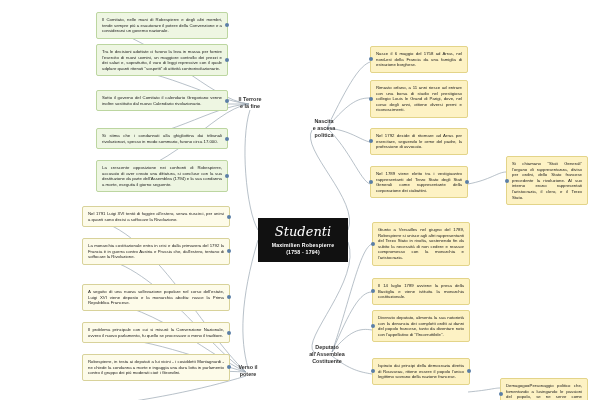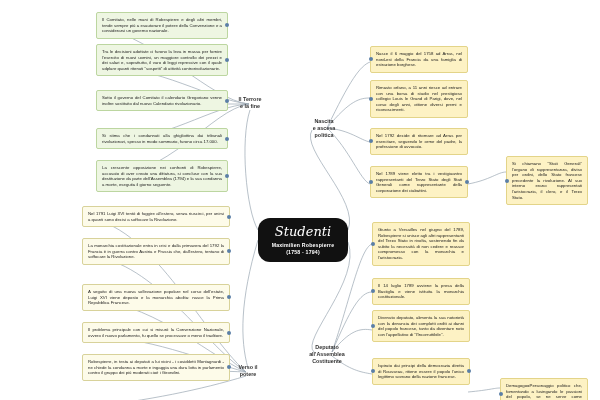--- a/index.html
+++ b/index.html
@@ -3,21 +3,21 @@
 <meta charset="utf-8">
 <style>
   html,body{margin:0;padding:0;}
   body{width:600px;height:400px;background:#ffffff;font-family:"Liberation Sans",sans-serif;overflow:hidden;position:relative;}
   .canvas{position:absolute;left:0;top:0;width:600px;height:400px;}
   svg.links{position:absolute;left:0;top:0;width:600px;height:400px;pointer-events:none;}
 
   .node{position:absolute;box-sizing:border-box;}
 
   .center{
-    background:#111111;color:#ffffff;border-radius:12px;
+    background:#111111;color:#ffffff;border-radius:0;
     padding:6px 8px;text-align:center;
   }
   .center .title{font-family:"DejaVu Serif",serif;font-style:italic;font-size:13px;line-height:15px;}
   .center .sub{font-size:5.2px;line-height:7px;font-weight:bold;margin-top:3px;letter-spacing:.2px;}
 
   .branch-label{
     font-size:5.4px;line-height:7px;color:#333;text-align:center;font-weight:bold;
   }
 
   .box{

